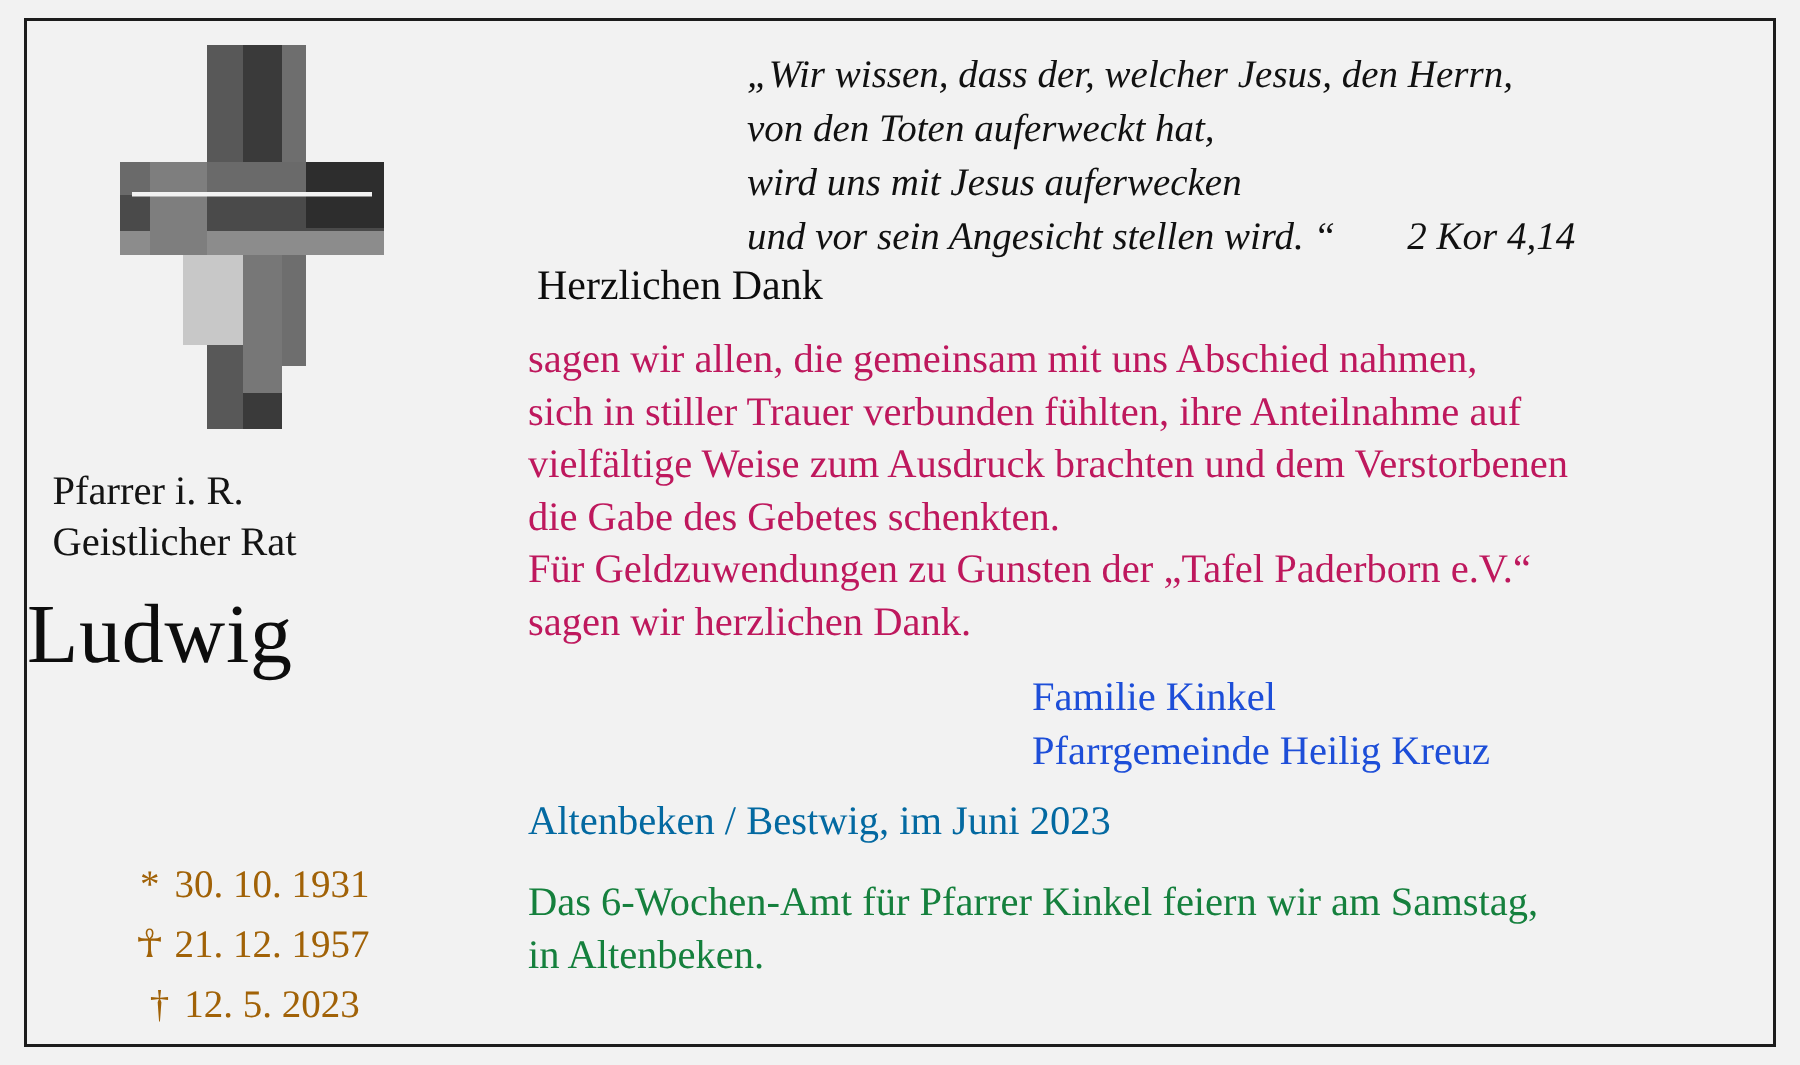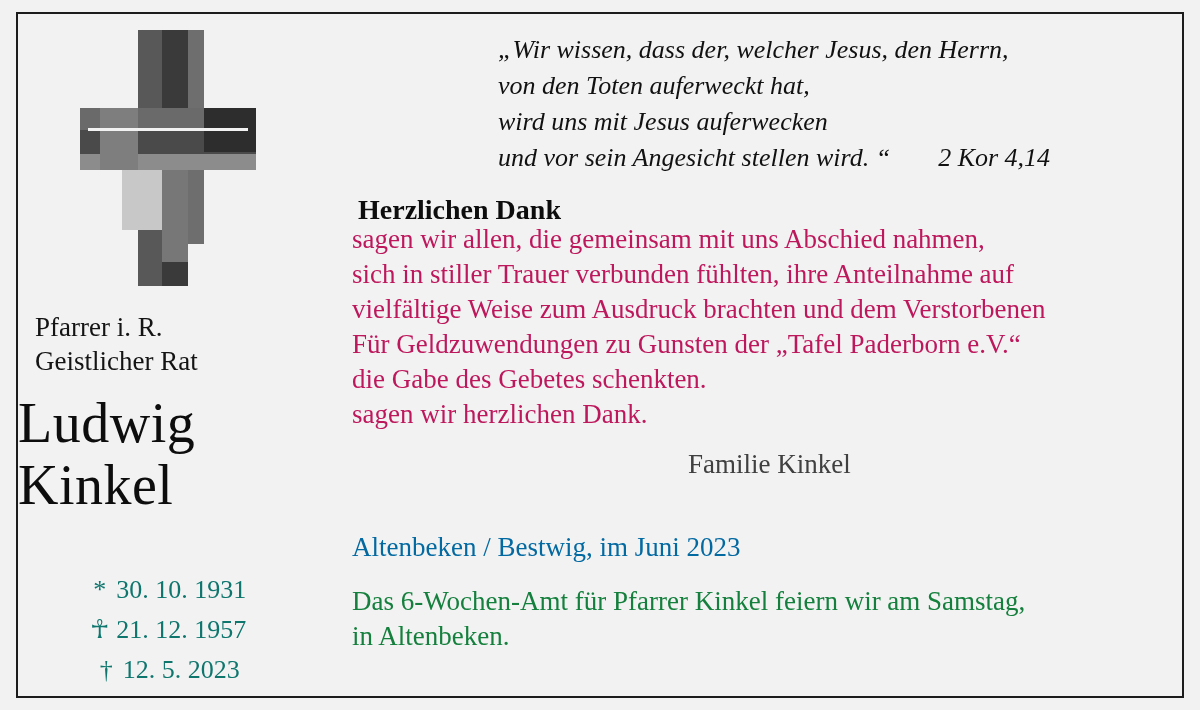--- a/index.html
+++ b/index.html
@@ -83,21 +83,21 @@
     letter-spacing: 0.5px;
   }
   .dates {
     position: absolute;
     left: 0;
     top: 556px;
     width: 300px;
     text-align: center;
     font-size: 26px;
     line-height: 40px;
-    color: #0f766e;
+    color: #a16207;
   }
   .dates .row { white-space: nowrap; }
   .sym { display: inline-block; width: 20px; text-align: center; }
 
   
   .right-col {
     position: absolute;
     left: 300px;
     top: 0;
     width: 864px;
@@ -116,42 +116,42 @@
   }
   .verse .vline { white-space: nowrap; }
   .verse .ref {
     display: inline-block;
     margin-left: 48px;
     font-style: italic;
   }
   .thanks-title {
     position: absolute;
     left: 40px;
-    top: 180px;
+    top: 161px;
     font-size: 28px;
-    font-weight: bold;
+    font-weight: normal;
     color: #0d0d0d;
   }
   .body-text {
     position: absolute;
     left: 34px;
     top: 208px;
     width: 830px;
     font-size: 27px;
     line-height: 35px;
     color: #be185d;
   }
   .body-text .bline { white-space: nowrap; }
   .signature {
     position: absolute;
     left: 370px;
     top: 432px;
     font-size: 27px;
     line-height: 36px;
-    color: #404040;
+    color: #1d4ed8;
   }
   .place-date {
     position: absolute;
     left: 34px;
     top: 518px;
     font-size: 27px;
     color: #0369a1;
   }
   .notice {
     position: absolute;
@@ -188,21 +188,20 @@
         <div class="c-line"></div>
       </div>
 
       <div class="role">
         <div>Pfarrer i. R.</div>
         <div>Geistlicher Rat</div>
       </div>
 
       <div class="name">
         <div>Ludwig</div>
-        <div>Kinkel</div>
       </div>
 
       <div class="dates">
         <div class="row">
           <span class="sym">*</span>
           <span>30. 10. 1931</span>
         </div>
         <div class="row">
           <span class="sym">☥</span>
           <span>21. 12. 1957</span>
@@ -224,27 +223,28 @@
           <span>und vor sein Angesicht stellen wird. “</span><span class="ref">2 Kor 4,14</span>
         </div>
       </div>
 
       <div class="thanks-title">Herzlichen Dank</div>
 
       <div class="body-text">
         <div class="bline">sagen wir allen, die gemeinsam mit uns Abschied nahmen,</div>
         <div class="bline">sich in stiller Trauer verbunden fühlten, ihre Anteilnahme auf</div>
         <div class="bline">vielfältige Weise zum Ausdruck brachten und dem Verstorbenen</div>
+        <div class="bline">die Gabe des Gebetes schenkten.</div>
         <div class="bline">Für Geldzuwendungen zu Gunsten der „Tafel Paderborn e.V.“</div>
-        <div class="bline">die Gabe des Gebetes schenkten.</div>
         <div class="bline">sagen wir herzlichen Dank.</div>
       </div>
 
       <div class="signature">
         <div>Familie Kinkel</div>
+        <div>Pfarrgemeinde Heilig Kreuz</div>
       </div>
 
       <div class="place-date">Altenbeken / Bestwig, im Juni 2023</div>
 
       <div class="notice">
         <span class="nline">Das 6-Wochen-Amt für Pfarrer Kinkel feiern wir am Samstag,</span>
         <span class="nline">in Altenbeken.</span>
       </div>
     </div>
 

